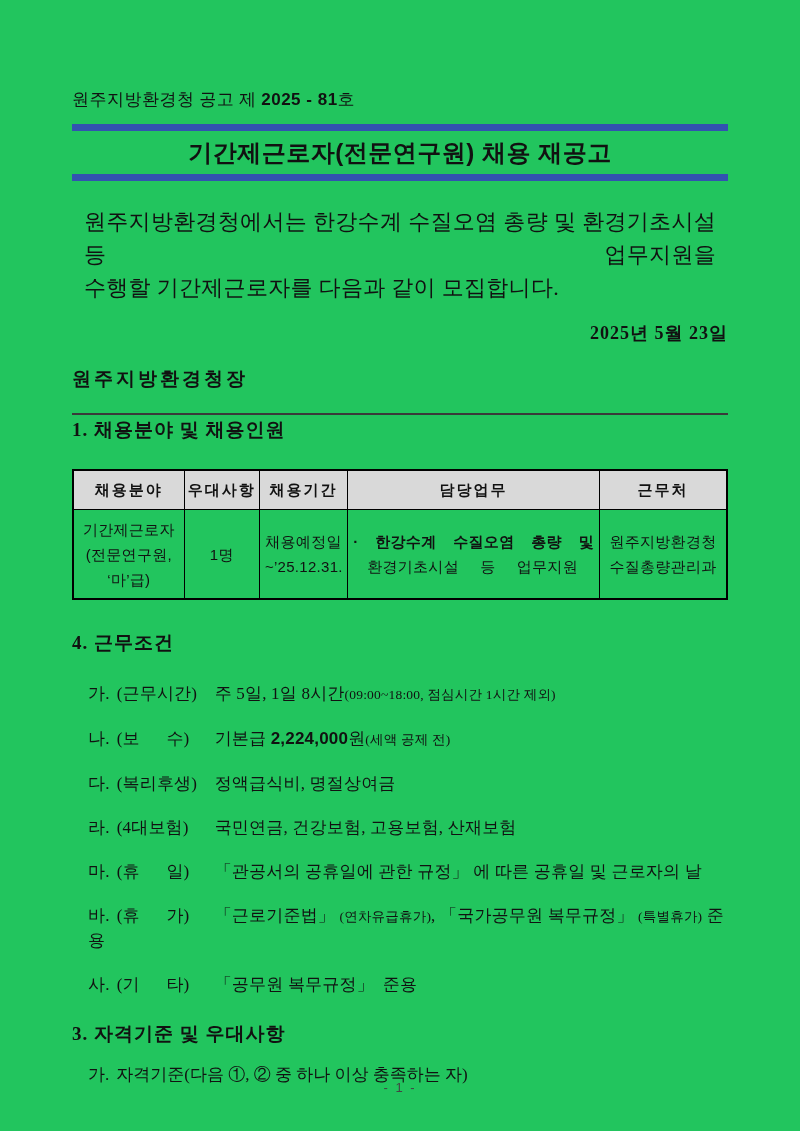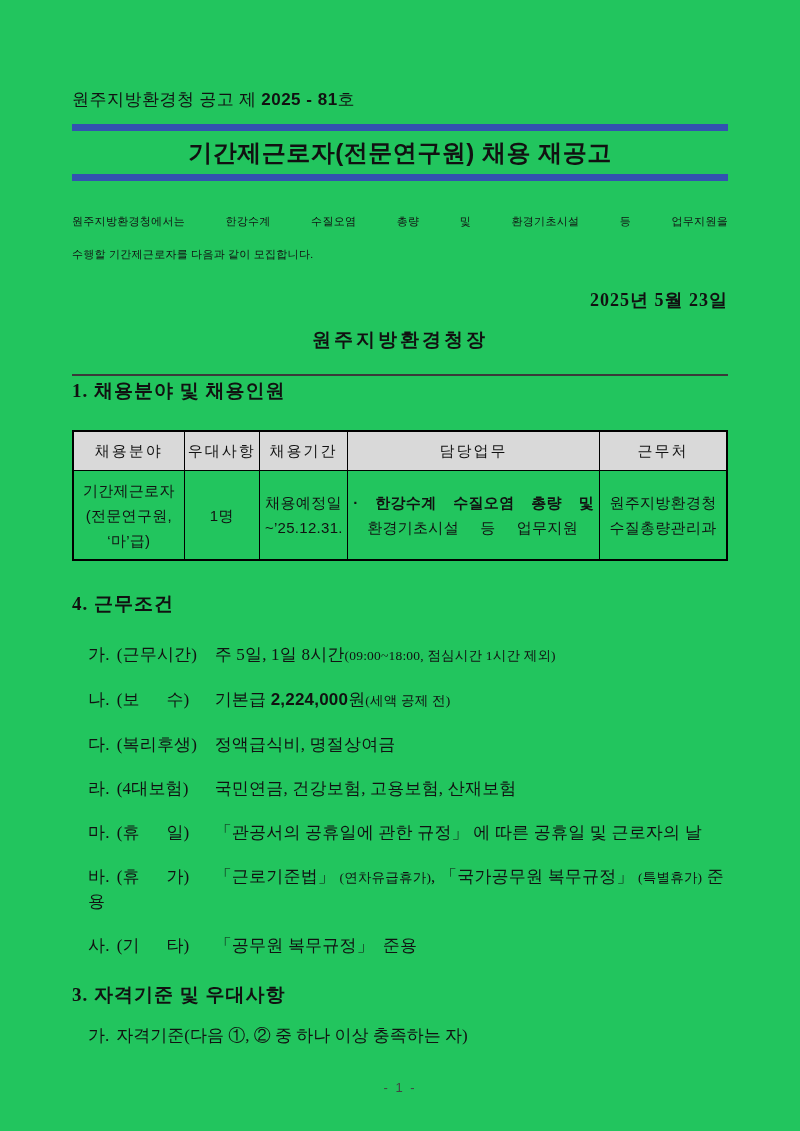--- a/index.html
+++ b/index.html
@@ -22,42 +22,42 @@
     border-top:7px solid var(--accent-blue,#3253b0);
     border-bottom:7px solid var(--accent-blue,#3253b0);
     padding:6px 0 5px;
   }
   .doc-title{
     text-align:center;
     font-family:"Liberation Sans","DejaVu Sans",sans-serif;
     font-weight:bold;font-size:24px;letter-spacing:.5px;
   }
   
-  .intro{margin:24px 0 0;font-size:11px;line-height:33px;letter-spacing:.3px;}
+  .intro{margin:24px 12px 0;font-size:22px;line-height:33px;letter-spacing:.3px;}
   .intro-line1{text-align:justify;text-align-last:justify;}
   
   .date-line{margin-top:17px;text-align:right;font-weight:bold;font-size:18px;letter-spacing:1px;}
-  .signer-line{margin-top:15px;text-align:center;font-weight:bold;font-size:19px;letter-spacing:3px;}
+  .signer-line{margin-top:21px;text-align:left;font-weight:bold;font-size:19px;letter-spacing:3px;}
   .divider{margin:21px 0 0;border:none;border-top:2px solid var(--divider,#3a3a3a);}
   
   h2.sec{font-size:19px;font-weight:bold;letter-spacing:1px;margin:0;line-height:25px;}
   #sec1-h{margin-top:2px;}
   #sec2-h{margin-top:30px;}
   #sec3-h{margin-top:24px;}
   
   table.recruit{
     margin-top:27px;width:100%;
     border-collapse:collapse;border:2.5px solid #000;
     font-family:"Liberation Sans","DejaVu Sans",sans-serif;
     font-size:15px;table-layout:fixed;
   }
   .recruit th,.recruit td{border:1px solid #000;}
   .recruit thead th{
     background:var(--table-header-bg,#d9d9d9);
-    height:36px;font-weight:normal;letter-spacing:2px;text-align:center;
+    height:36px;font-weight:bold;letter-spacing:2px;text-align:center;
   }
   .recruit tbody td{height:84px;vertical-align:middle;padding:2px 5px;line-height:25px;letter-spacing:.3px;}
   .col-field{width:17%;} .col-count{width:11.5%;} .col-period{width:13.5%;}
   .col-duty{width:38.5%;} .col-place{width:19.5%;}
   .c-center{text-align:center;}
   .duty-l1{text-align:justify;text-align-last:justify;font-weight:bold;}
   .duty-l2{padding-left:14px;padding-right:16px;text-align:justify;text-align-last:justify;}
   
   .items{margin-top:27px;padding-left:16px;}
   .item{font-size:17px;line-height:24px;margin-bottom:20px;letter-spacing:.2px;}

